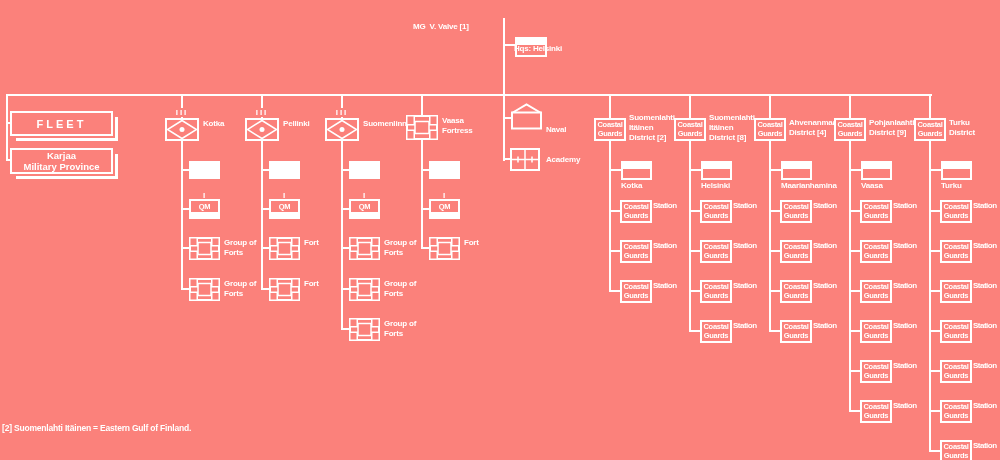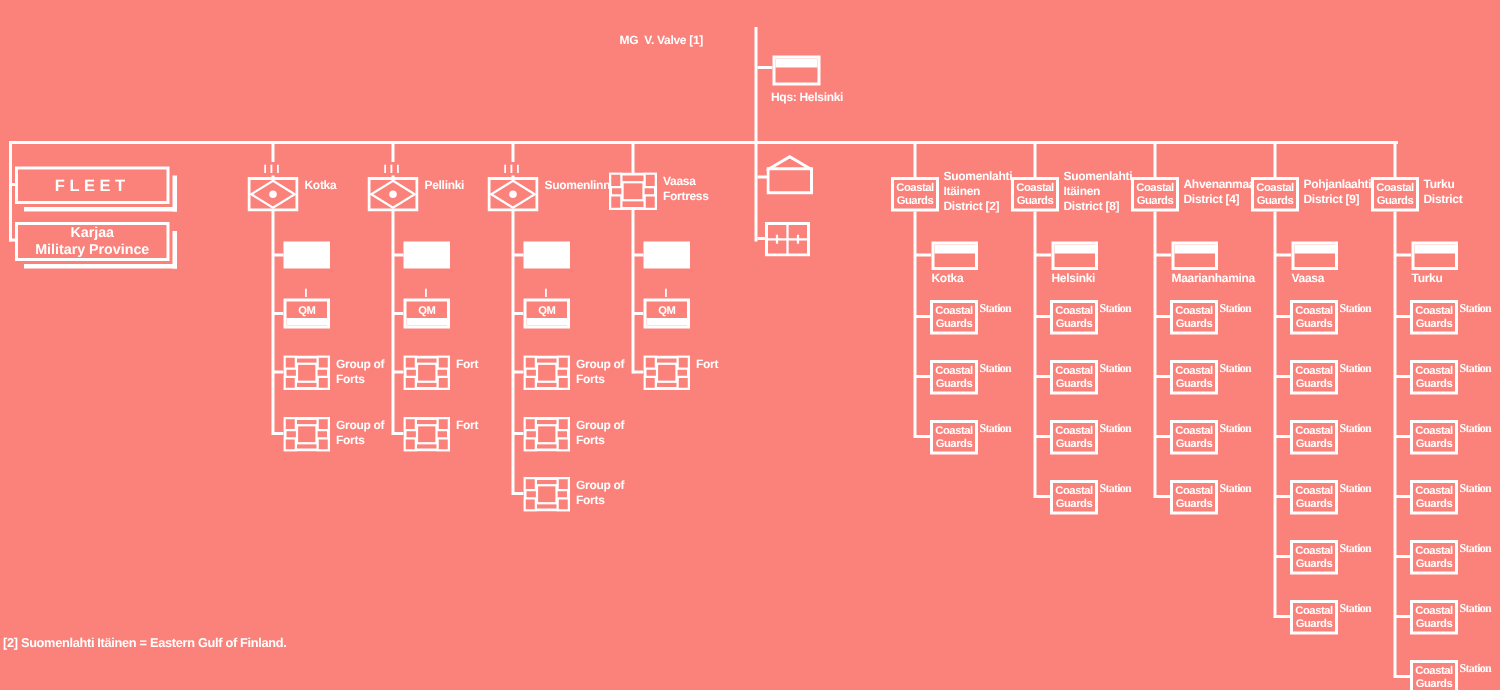--- a/index.html
+++ b/index.html
@@ -17,57 +17,61 @@
   .sym svg{display:block;}
   .bgfill{fill:var(--bg);}
   .cgtext{display:flex;flex-direction:column;align-items:center;justify-content:center;height:100%;color:var(--fg);font-weight:bold;font-size:7.5px;line-height:8.5px;letter-spacing:-0.3px;}
   .flagtop{position:absolute;left:0;top:0;right:0;height:6px;background:var(--fg);}
   .qmstrip{position:absolute;left:0;right:0;bottom:0;height:5px;background:var(--fg);}
   .marker{position:absolute;color:var(--fg);background:var(--bg);font-weight:bold;font-size:8px;line-height:9px;letter-spacing:2px;text-align:center;}
   .shadow::after{content:"";position:absolute;left:4px;top:4px;right:-7px;bottom:-7px;
     border-right:3px solid var(--fg);border-bottom:3px solid var(--fg);pointer-events:none;}
   .ttl{color:var(--fg);font-weight:bold;font-size:10px;letter-spacing:0.8px;white-space:pre;}
   .bigcmd{display:flex;flex-direction:column;align-items:center;justify-content:center;color:var(--fg);font-weight:bold;}
-  .tight{letter-spacing:-0.5px;font-family:Liberation Serif, serif;}
+  .tight{letter-spacing:-0.5px;}
 </style>
 </head>
 <body>
 
 <div id="canvas">
 
   <div class="vline" style="left:503px;top:18px;width:2px;height:143px"></div>
   <div class="hline" style="left:6px;top:94px;width:926px;height:2px"></div>
   <div class="hline" style="left:505px;top:44px;width:10px;height:2px"></div>
   <div class="vline" style="left:6px;top:94px;width:2px;height:67px"></div>
   <div class="hline" style="left:6px;top:122px;width:6px;height:2px"></div>
   <div class="hline" style="left:6px;top:159px;width:6px;height:2px"></div>
   <div class="hline" style="left:505px;top:117px;width:8px;height:2px"></div>
   <div class="hline" style="left:505px;top:158px;width:8px;height:2px"></div>
 
   <div class="lbl" style="left:413px;top:22px;">MG  V. Valve [1]</div>
 
   <div class="box" style="left:515px;top:37px;width:32px;height:20px;">
     <div class="flagtop"></div>
   </div>
-  <div class="lbl" style="left:514px;top:60px;">Hqs: Helsinki</div>
+  <div class="lbl" style="left:514px;top:44px;">Hqs: Helsinki</div>
 
   <div class="box shadow bigcmd" style="left:10px;top:111px;width:103px;height:25px;">
     <span style="font-size:11px;letter-spacing:3px;">FLEET</span>
   </div>
 
   <div class="box shadow bigcmd" style="left:10px;top:148px;width:103px;height:26px;font-size:9.5px;line-height:11px;">
     <div>Karjaa</div>
     <div>Military Province</div>
   </div>
 
   <div class="sym" style="left:511px;top:103px;">
     <svg width="31" height="27" viewBox="0 0 31 27">
       <polygon class="bgfill" points="1,10 15.5,1.5 30,10" stroke="#fff" stroke-width="2"></polygon>
       <rect class="bgfill" x="1" y="9.5" width="29" height="16" stroke="#fff" stroke-width="2"></rect>
     </svg>
+  </div>
+  <div class="lbl" style="left:546px;top:105px;">
+    <div>Naval</div>
+    <div>Academy</div>
   </div>
 
   <div class="sym" style="left:510px;top:148px;">
     <svg width="30" height="23" viewBox="0 0 30 23">
       <rect class="bgfill" x="1" y="1" width="28" height="21" stroke="#fff" stroke-width="2"></rect>
       <line x1="15" y1="1" x2="15" y2="22" stroke="#fff" stroke-width="1.5"></line>
       <line x1="1" y1="11.5" x2="29" y2="11.5" stroke="#fff" stroke-width="1.5"></line>
       <line x1="8" y1="8.5" x2="8" y2="14.5" stroke="#fff" stroke-width="1.5"></line>
       <line x1="22" y1="8.5" x2="22" y2="14.5" stroke="#fff" stroke-width="1.5"></line>
     </svg>

